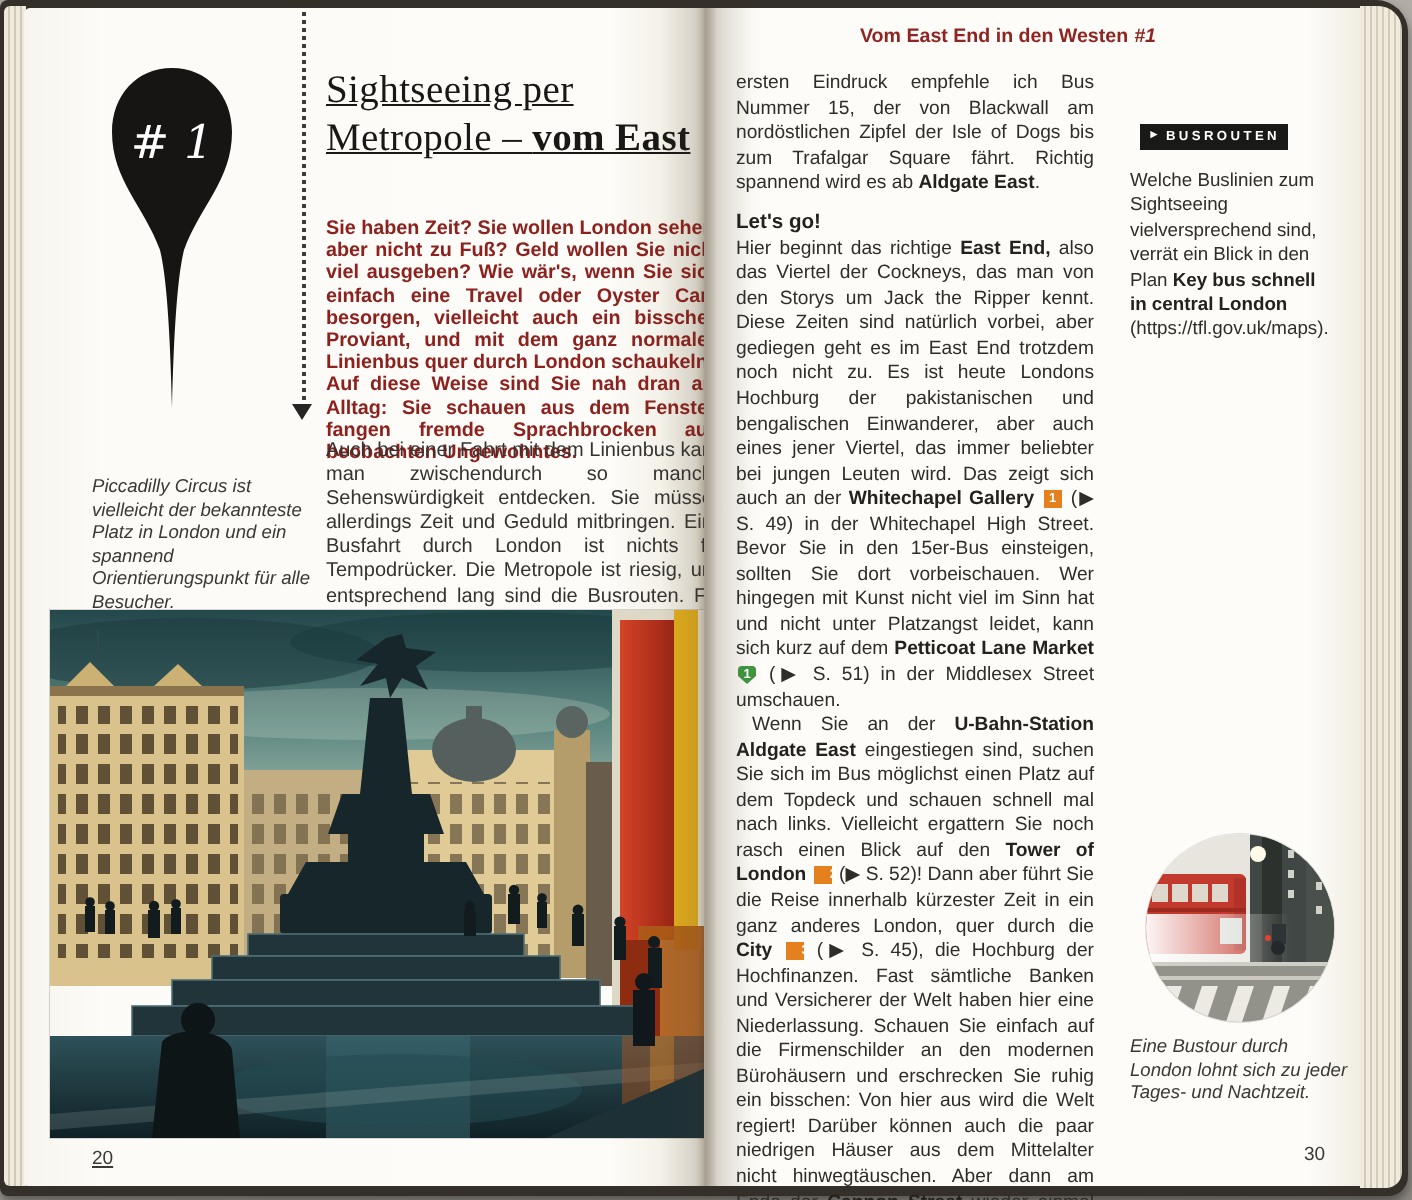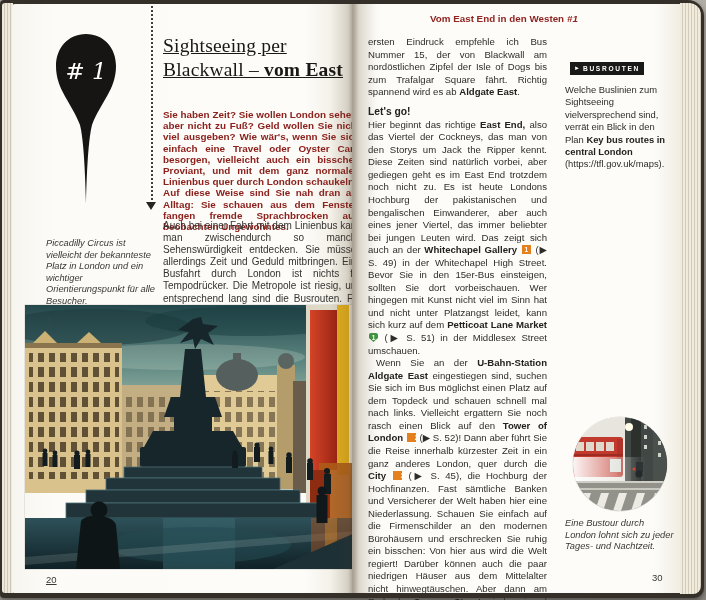--- a/index.html
+++ b/index.html
@@ -72,24 +72,24 @@
   <div class="page page-left">
     <svg class="pin-svg" width="66" height="180" viewBox="0 0 66 180">
       <path fill="#161513" d="M33 2 C51 2 63 16 63 34 C63 58 47 71 39 93 C36 105 34 130 33 172 C32 130 30 105 27 93 C19 71 3 58 3 34 C3 16 15 2 33 2 Z"></path>
       <text x="33" y="47" text-anchor="middle" fill="#ffffff" font-size="23" font-style="italic" font-family="DejaVu Serif, serif"># 1</text>
     </svg>
     <div class="dotted-rule"></div>
     <div class="down-arrow"></div>
 
     <div class="chapter-title">
         <div><span>Sightseeing per</span></div>
-        <div><span>Blackwall – </span><span class="b">vom East</span></div>
+        <div><span>Metropole – </span><span class="b">vom East</span></div>
       </div>
     <div class="intro">Sie haben Zeit? Sie wollen London sehen, aber nicht zu Fuß? Geld wollen Sie nicht viel ausgeben? Wie wär's, wenn Sie sich einfach eine Travel oder Oyster Card besorgen, vielleicht auch ein bisschen Proviant, und mit dem ganz normalen Linienbus quer durch London schaukeln? Auf diese Weise sind Sie nah dran am Alltag: Sie schauen aus dem Fenster, fangen fremde Sprachbrocken auf, beobachten Ungewohntes.</div>
-    <div class="left-caption">Piccadilly Circus ist vielleicht der bekannteste Platz in London und ein wichtiger Orientierungspunkt für alle Besucher.</div>
+    <div class="left-caption">Piccadilly Circus ist vielleicht der bekannteste Platz in London und ein spannend Orientierungspunkt für alle Besucher.</div>
     <div class="left-body">Auch bei einer Fahrt mit dem Linienbus kann man zwischendurch so manche Sehenswürdigkeit entdecken. Sie müssen allerdings Zeit und Geduld mitbringen. Eine Busfahrt durch London ist nichts für Tempodrücker. Die Metropole ist riesig, und entsprechend lang sind die Busrouten. Für einen</div>
 
     <svg class="photo" viewBox="0 0 330 264" preserveAspectRatio="none">
       <defs>
         <linearGradient id="skyG" x1="0" y1="0" x2="0" y2="1">
           <stop offset="0" stop-color="#24474b"></stop>
             <stop offset=".38" stop-color="#5d8781"></stop>
           <stop offset=".72" stop-color="#a9bfae"></stop>
             <stop offset="1" stop-color="#cdd6c6"></stop>
         </linearGradient>
@@ -203,21 +203,21 @@
         <div class="para"><span>ersten Eindruck empfehle ich Bus Nummer 15, der von Blackwall am nordöstlichen Zipfel der Isle of Dogs bis zum Trafalgar Square fährt. Richtig spannend wird es ab </span><span class="b">Aldgate East</span><span>.</span></div>
         <div class="subhead">Let's go!</div>
         <div class="para"><span>Hier beginnt das richtige </span><span class="b">East End,</span><span> also das Viertel der Cockneys, das man von den Storys um Jack the Ripper kennt. Diese Zeiten sind natürlich vorbei, aber gediegen geht es im East End trotzdem noch nicht zu. Es ist heute Londons Hochburg der pakistanischen und bengalischen Einwanderer, aber auch eines jener Viertel, das immer beliebter bei jungen Leuten wird. Das zeigt sich auch an der </span><span class="b">Whitechapel Gallery</span><span> </span><span class="mk">1</span><span> (▶ S. 49) in der Whitechapel High Street. Bevor Sie in den 15er-Bus einsteigen, sollten Sie dort vorbeischauen. Wer hingegen mit Kunst nicht viel im Sinn hat und nicht unter Platzangst leidet, kann sich kurz auf dem </span><span class="b">Petticoat Lane Market</span><span> </span><span class="mk green">1</span><span> (▶ S. 51) in der Middlesex Street umschauen.</span></div>
         <div class="para indent"><span>Wenn Sie an der </span><span class="b">U-Bahn-Station Aldgate East</span><span> eingestiegen sind, suchen Sie sich im Bus möglichst einen Platz auf dem Topdeck und schauen schnell mal nach links. Vielleicht ergattern Sie noch rasch einen Blick auf den </span><span class="b">Tower of London</span><span> </span><span class="mk">2</span><span> (▶ S. 52)! Dann aber führt Sie die Reise innerhalb kürzester Zeit in ein ganz anderes London, quer durch die </span><span class="b">City</span><span> </span><span class="mk">3</span><span> (▶ S. 45), die Hochburg der Hochfinanzen. Fast sämtliche Banken und Versicherer der Welt haben hier eine Niederlassung. Schauen Sie einfach auf die Firmenschilder an den modernen Bürohäusern und erschrecken Sie ruhig ein bisschen: Von hier aus wird die Welt regiert! Darüber können auch die paar niedrigen Häuser aus dem Mittelalter nicht hinwegtäuschen. Aber dann am Ende der </span><span class="b">Cannon Street</span><span> wieder einmal ein vertrautes Bild: die altehrwürdige </span></div>
       </div>
 
     <div class="sidebar-badge">
       <span class="arr">►</span>
       <span class="lbl">BUSROUTEN</span>
     </div>
-    <div class="sidebar-text"><span>Welche Buslinien zum Sightseeing vielversprechend sind, verrät ein Blick in den Plan </span><span class="b">Key bus routes in central London</span><span> (https://tfl.gov.uk/maps).</span></div>
+    <div class="sidebar-text"><span>Welche Buslinien zum Sightseeing vielversprechend sind, verrät ein Blick in den Plan </span><span class="b">Key bus schnell in central London</span><span> (https://tfl.gov.uk/maps).</span></div>
 
     <div class="circle-photo">
       <svg width="94" height="94" viewBox="0 0 94 94">
         <defs>
           <linearGradient id="blurG" x1="0" y1="0" x2="1" y2="0">
             <stop offset="0" stop-color="#ffffff" stop-opacity=".95"></stop>
             <stop offset="1" stop-color="#ffffff" stop-opacity="0"></stop>
           </linearGradient>
         </defs>
         <rect x="0" y="0" width="94" height="94" fill="#e7e5dd"></rect>

